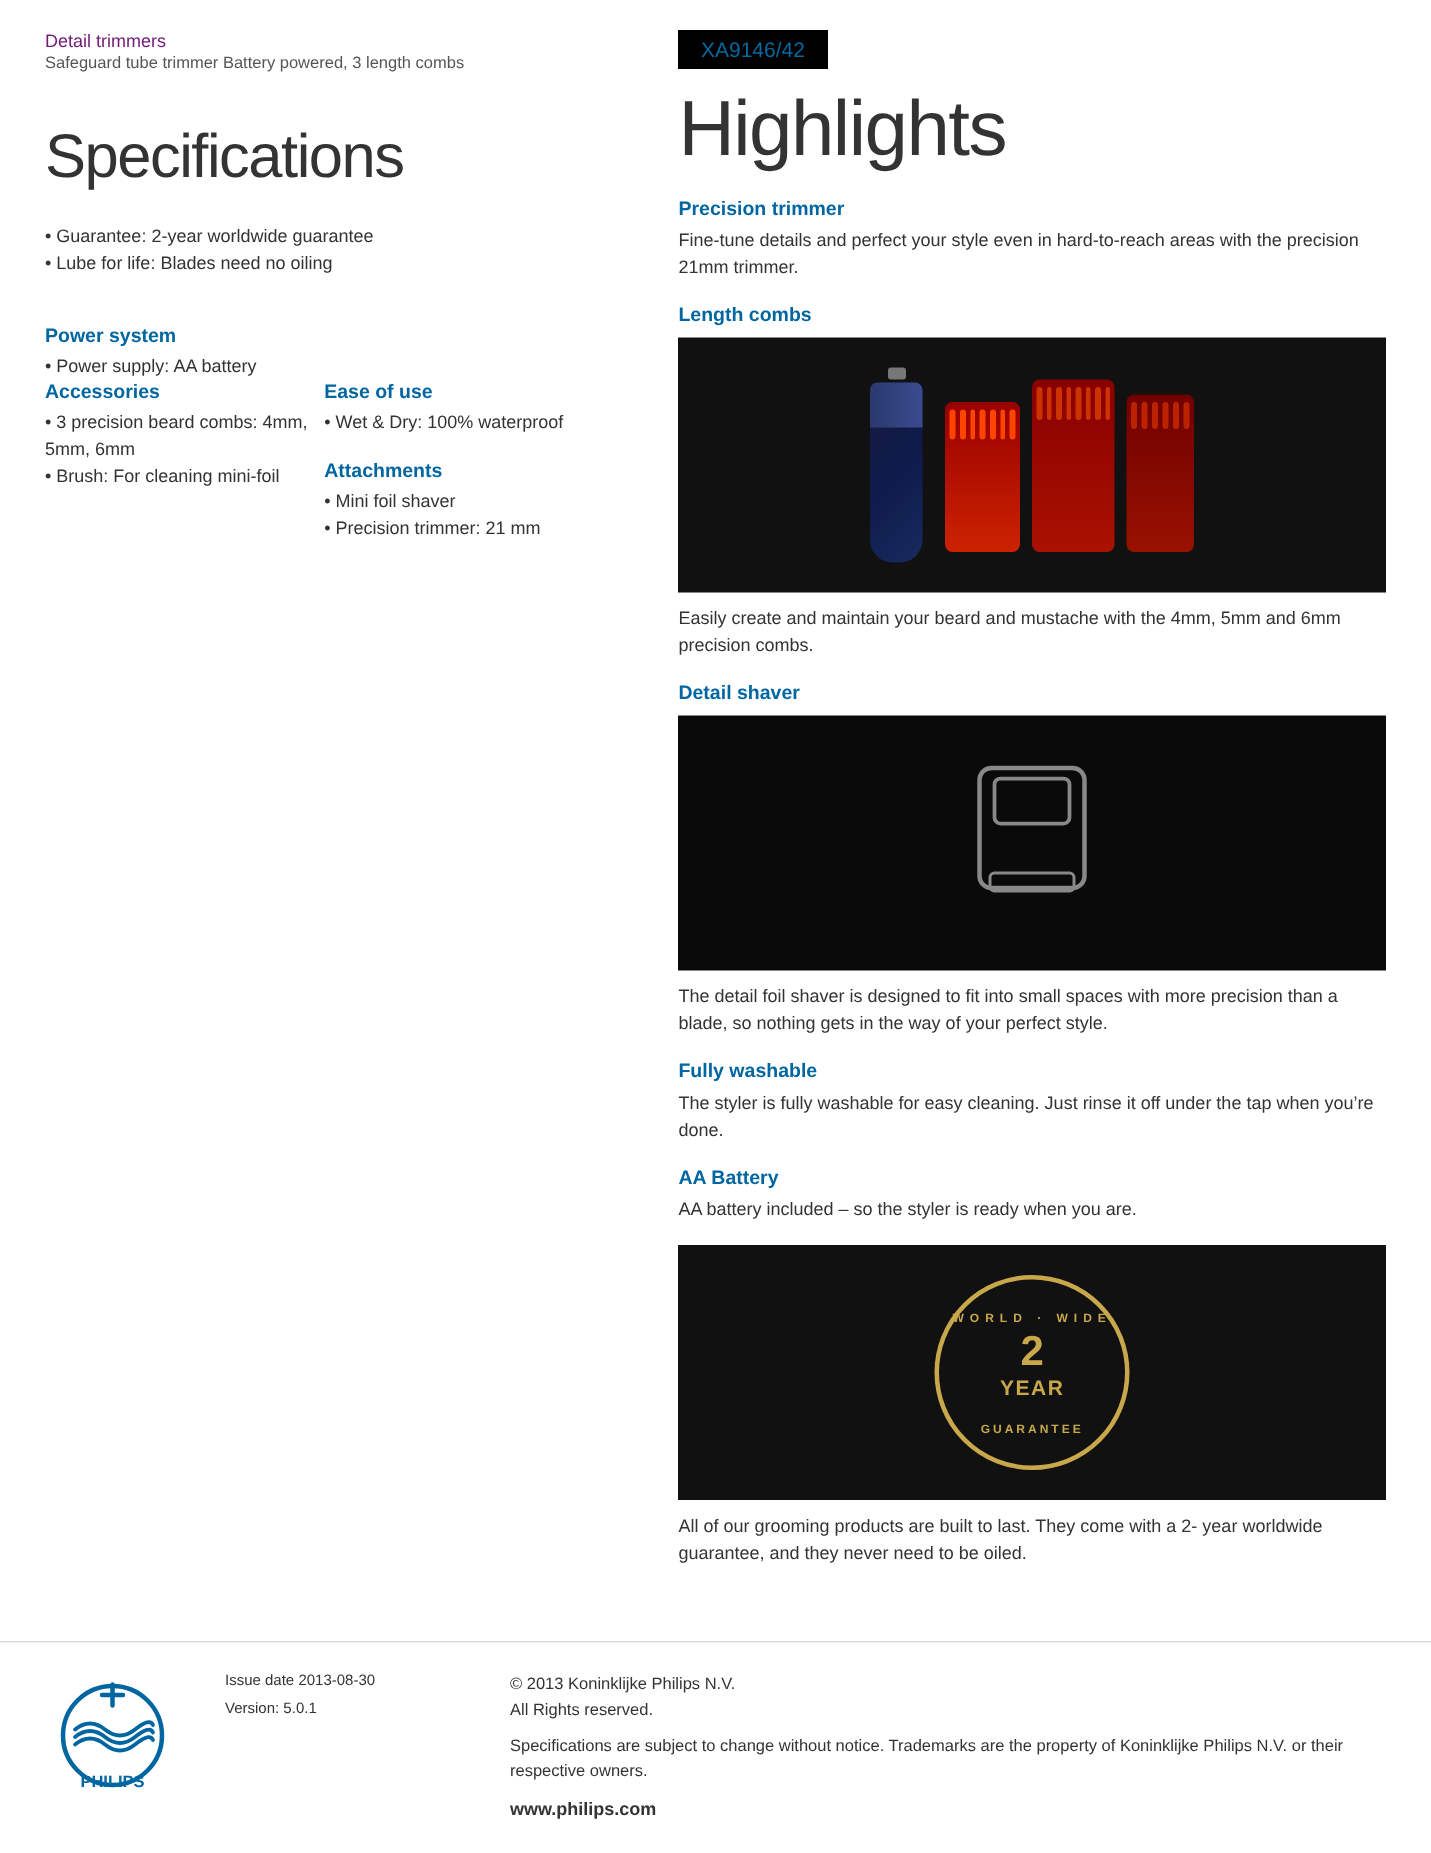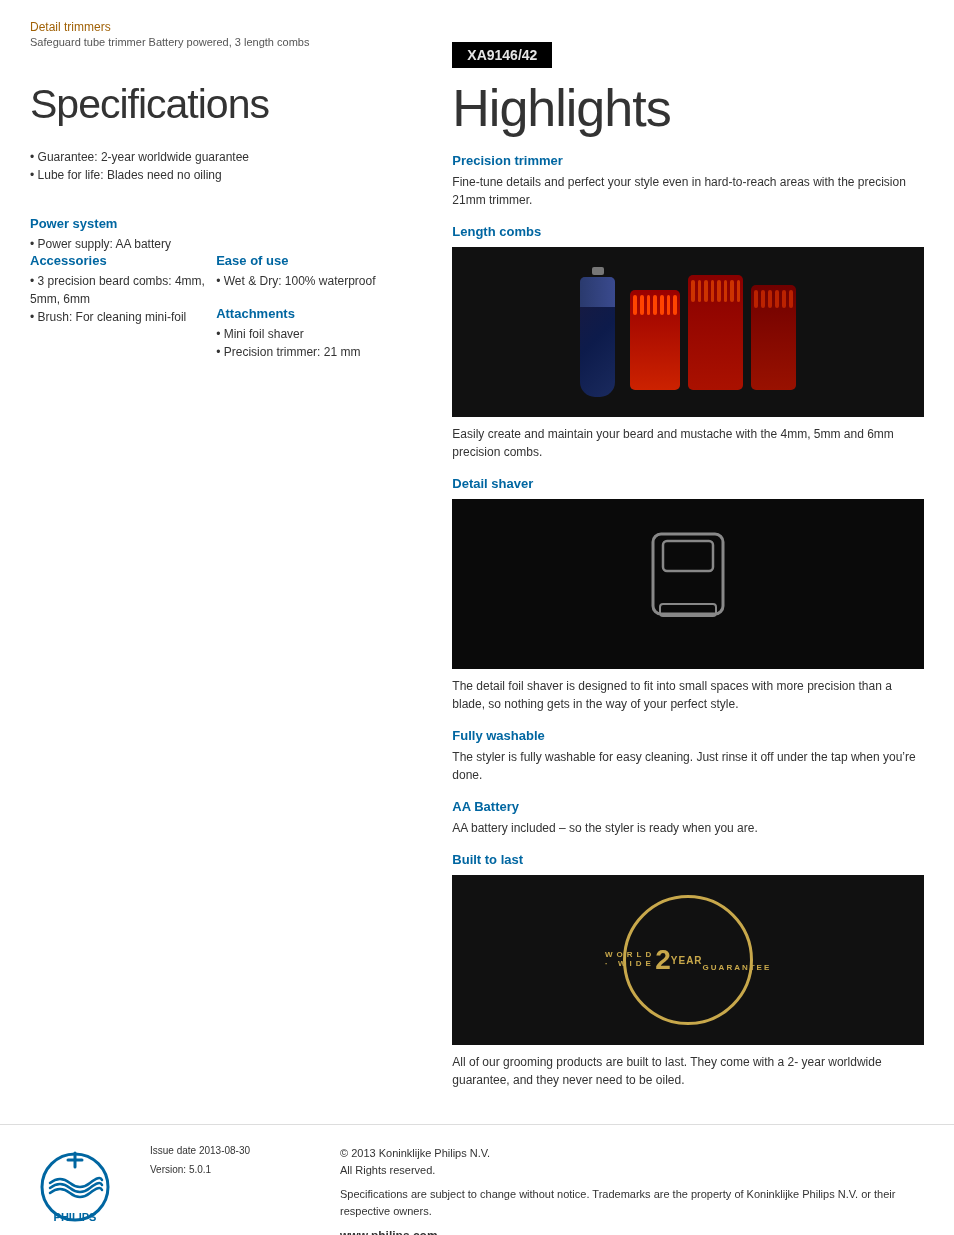--- a/index.html
+++ b/index.html
@@ -26,21 +26,21 @@
     }
 
     
     .left-col {
       width: 45%;
       padding-right: 30px;
     }
 
     .category-label {
       font-size: 12px;
-      color: #a16207;
+      color: #701a75;
       font-weight: normal;
       margin-bottom: 2px;
     }
 
     .product-subtitle {
       font-size: 11px;
       color: #555;
       margin-bottom: 33px;
     }
 
@@ -74,27 +74,26 @@
     }
 
     
     .right-col {
       width: 55%;
       padding-left: 20px;
     }
 
     .model-badge {
       background: #000;
-      color: #e5e5e5;
+      color: #0369a1;
       padding: 5px 15px;
       font-size: 14px;
-      font-weight: bold;
+      font-weight: normal;
       display: inline-block;
       margin-bottom: 10px;
-      margin-top: 22px;
     }
 
     .highlights-title {
       font-size: 52px;
       font-weight: 300;
       color: #333;
       margin-bottom: 15px;
       letter-spacing: -1px;
     }
 
@@ -151,21 +150,21 @@
       align-items: center;
       justify-content: center;
     }
 
     .guarantee-badge {
       width: 130px;
       height: 130px;
       border-radius: 50%;
       border: 3px solid #c8a84b;
       display: flex;
-      flex-direction: row;
+      flex-direction: column;
       align-items: center;
       justify-content: center;
       color: #c8a84b;
       font-size: 11px;
       font-weight: bold;
       text-align: left;
       position: relative;
     }
 
     .guarantee-year {
@@ -349,26 +348,25 @@
       </div>
 
       
       <div class="highlight-section">
         <div class="highlight-title">AA Battery</div>
         <div class="highlight-text">AA battery included – so the styler is ready when you are.</div>
       </div>
 
       
       <div class="highlight-section">
-        <div class="highlight-title">Built to last</div>
         <div class="highlight-image guarantee-image">
           <div class="guarantee-badge">
             <div class="guarantee-arc-top" style="letter-spacing:4px; font-size:8px;">WORLD · WIDE</div>
             <div class="guarantee-year">2</div>
-            <div style="font-size:10px; font-weight:bold; color:#c8a84b; letter-spacing:1px;">YEAR</div>
+            <div style="font-size:14px; font-weight:bold; color:#c8a84b; letter-spacing:1px;">YEAR</div>
             <div class="guarantee-arc-bottom" style="font-size:8px; letter-spacing:2px;">GUARANTEE</div>
           </div>
         </div>
         <div class="highlight-text">All of our grooming products are built to last. They come with a 2- year worldwide guarantee, and they never need to be oiled.</div>
       </div>
     </div>
   </div>
 
   <div class="footer">
 

